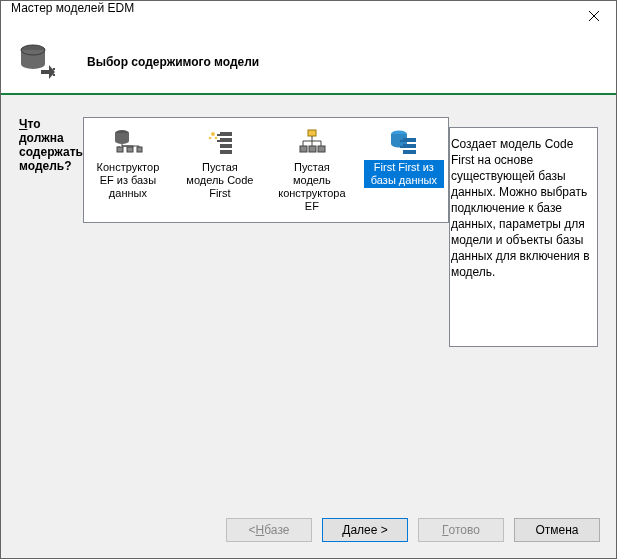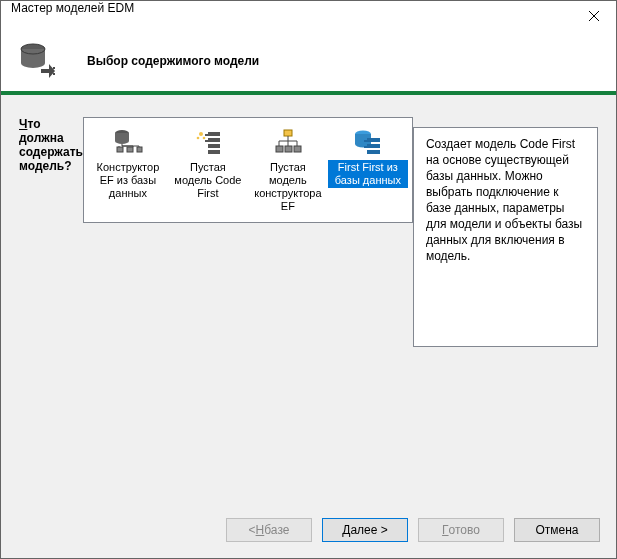--- a/index.html
+++ b/index.html
@@ -38,21 +38,21 @@
     justify-content: center;
     cursor: default;
   }
   .close-btn svg { width: 10px; height: 10px; }
 
   
   .banner {
     display: flex;
     align-items: center;
     height: 64px;
-    border-bottom: 4px solid #15803d;
+    border-bottom: 2px solid #15803d;
     background: #fff;
     padding: 0 0 0 14px;
     flex: 0 0 auto;
   }
   .banner .icon-wrap {
     width: 48px;
     display: flex;
     justify-content: center;
     align-items: center;
   }
@@ -77,21 +77,21 @@
   }
   .prompt .mnemonic { text-decoration: underline; }
 
   .options-box {
     border: 1px solid #828790;
     background: #fff;
     padding: 6px 4px 4px 4px;
     height: 106px;
     display: flex;
     align-items: flex-start;
-    gap: 0;
+    gap: 12px;
   }
   .opt {
     width: 80px;
     text-align: center;
     padding: 2px 0;
     cursor: default;
   }
   .opt .opt-icon {
     height: 34px;
     display: flex;
@@ -107,21 +107,21 @@
   .opt.selected .opt-label {
     background: #0078d7;
     color: #fff;
   }
 
   .desc-box {
     margin-top: 10px;
     border: 1px solid #828790;
     background: #fff;
     flex: 1 1 auto;
-    padding: 8px 12px;
+    padding: 8px 1px;
     font-size: 12px;
     line-height: 16px;
     min-height: 100px;
     max-height: 220px;
   }
 
   
   .buttons {
     height: 56px;
     background: #f0f0f0;

